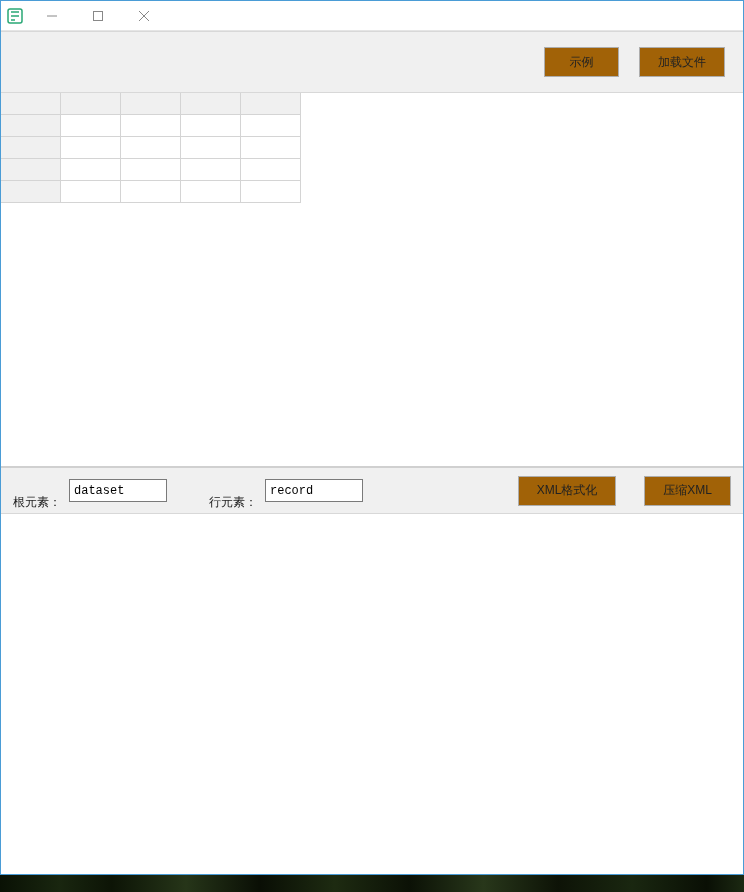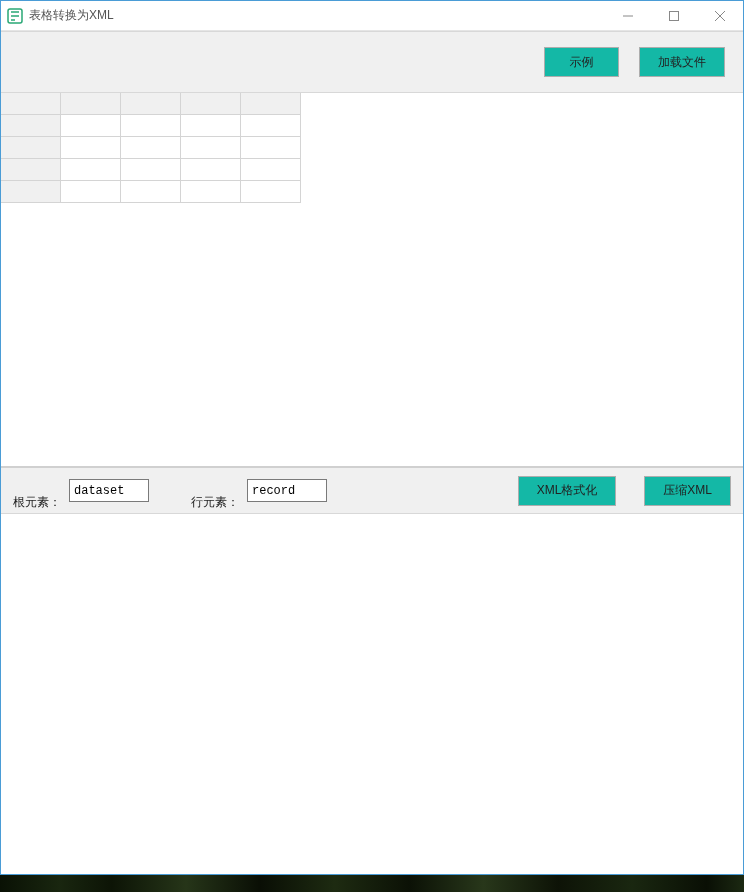--- a/index.html
+++ b/index.html
@@ -69,21 +69,21 @@
       border-bottom: 1px solid #d8d8d8;
       display: flex;
       align-items: center;
       justify-content: flex-end;
       padding: 0 18px;
       gap: 20px;
     }
     .btn {
       min-width: 75px;
       height: 30px;
-      background: #14b8a6;
+      background: #a16207;
       border: 1px solid #adadad;
       padding: 0 18px;
       font-size: 12px;
       cursor: pointer;
       font-family: inherit;
       color: #222;
     }
     .upper-content {
       height: 373px;
       background: #fff;
@@ -128,21 +128,21 @@
       gap: 4px;
     }
     .label {
       font-size: 12px;
       color: #222;
       margin-right: 4px;
       white-space: nowrap;
       margin-top: 24px;
     }
     .text-input {
-      width: 80px;
+      width: 98px;
       height: 23px;
       border: 1px solid #7a7a7a;
       background: #fff;
       padding: 0 4px;
       font-family: "Courier New", monospace;
       font-size: 12px;
     }
     .middle-spacer {
       flex: 1;
     }
@@ -178,21 +178,20 @@
 
 <div class="window">
 
   <div class="titlebar">
     <span class="app-icon">
       <svg viewBox="0 0 16 16">
         <rect x="1" y="1" width="14" height="14" rx="2" fill="none" stroke="#2aa876" stroke-width="1.5"></rect>
         <path d="M4 4 L12 4 M4 8 L12 8 M4 12 L8 12" stroke="#2aa876" stroke-width="1.3" fill="none"></path>
       </svg>
     </span>
-    <span class="title-text">表格转换为XML</span>
     <div class="window-controls">
       <div class="win-btn">
         <svg width="10" height="10" viewBox="0 0 10 10">
             <path d="M0 5 L10 5" stroke="currentColor" stroke-width="1"></path>
           </svg>
       </div>
       <div class="win-btn">
         <svg width="10" height="10" viewBox="0 0 10 10">
             <rect x="0.5" y="0.5" width="9" height="9" fill="none" stroke="currentColor" stroke-width="1"></rect>
           </svg>

